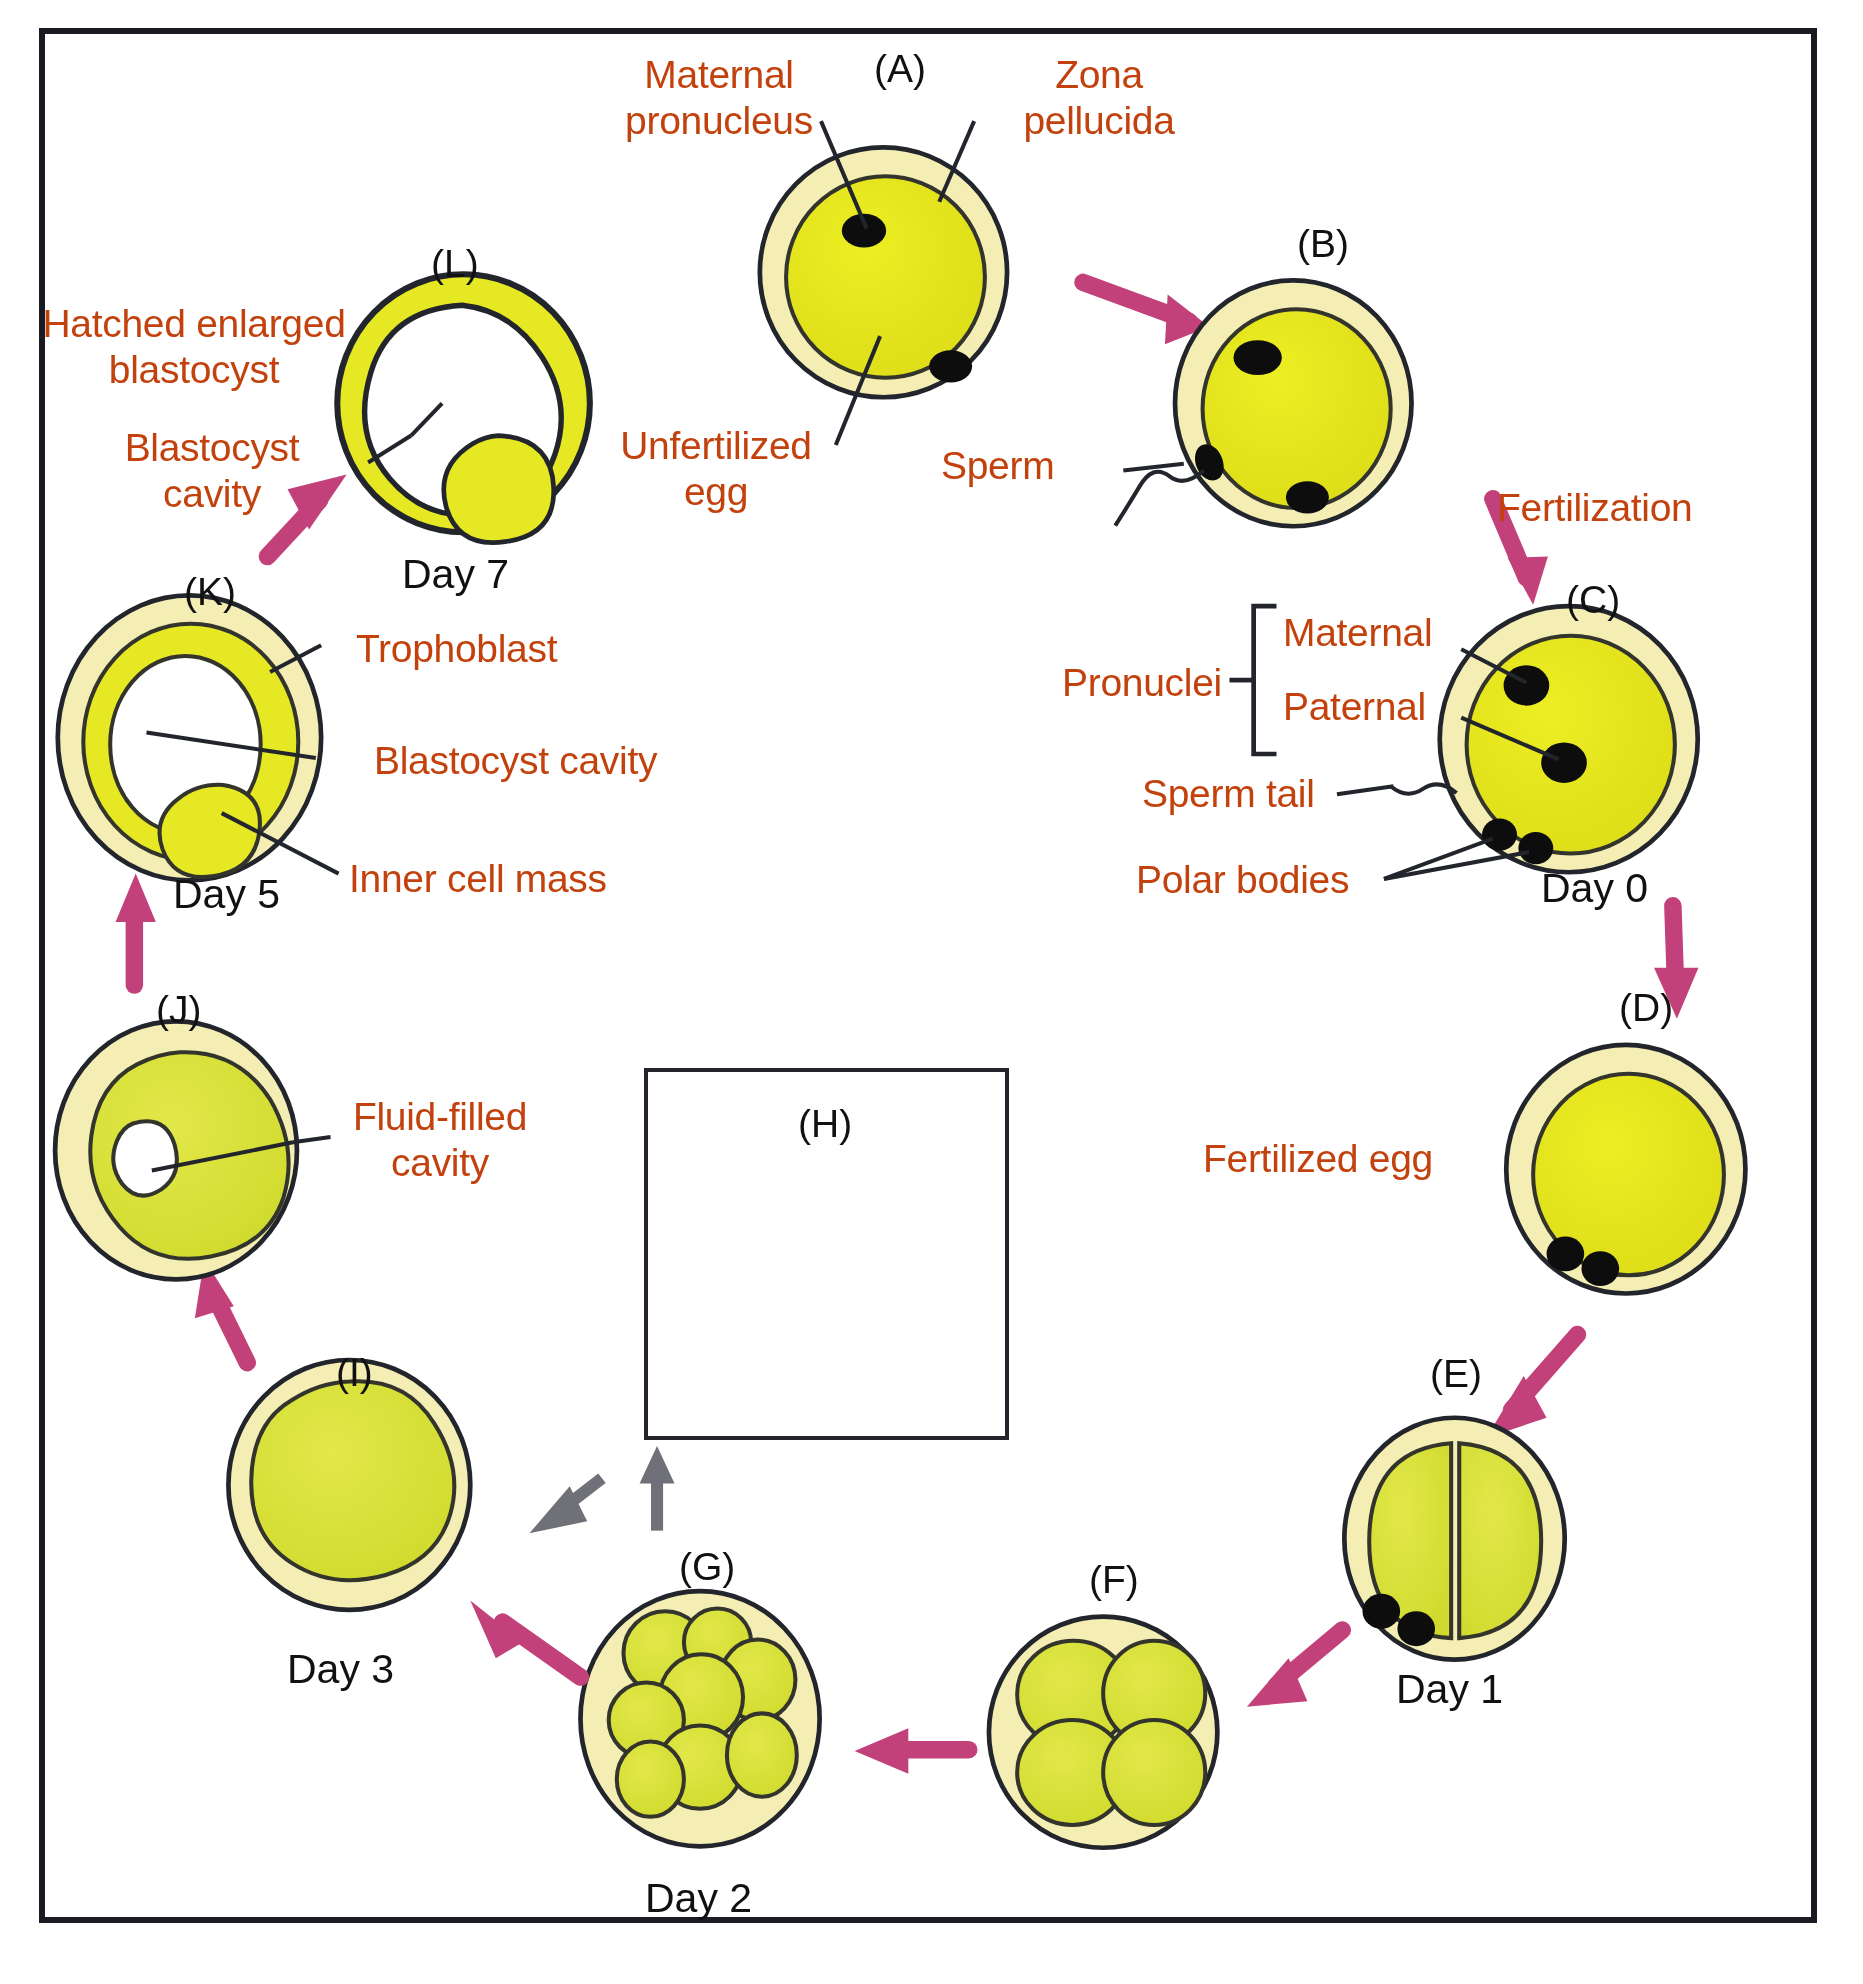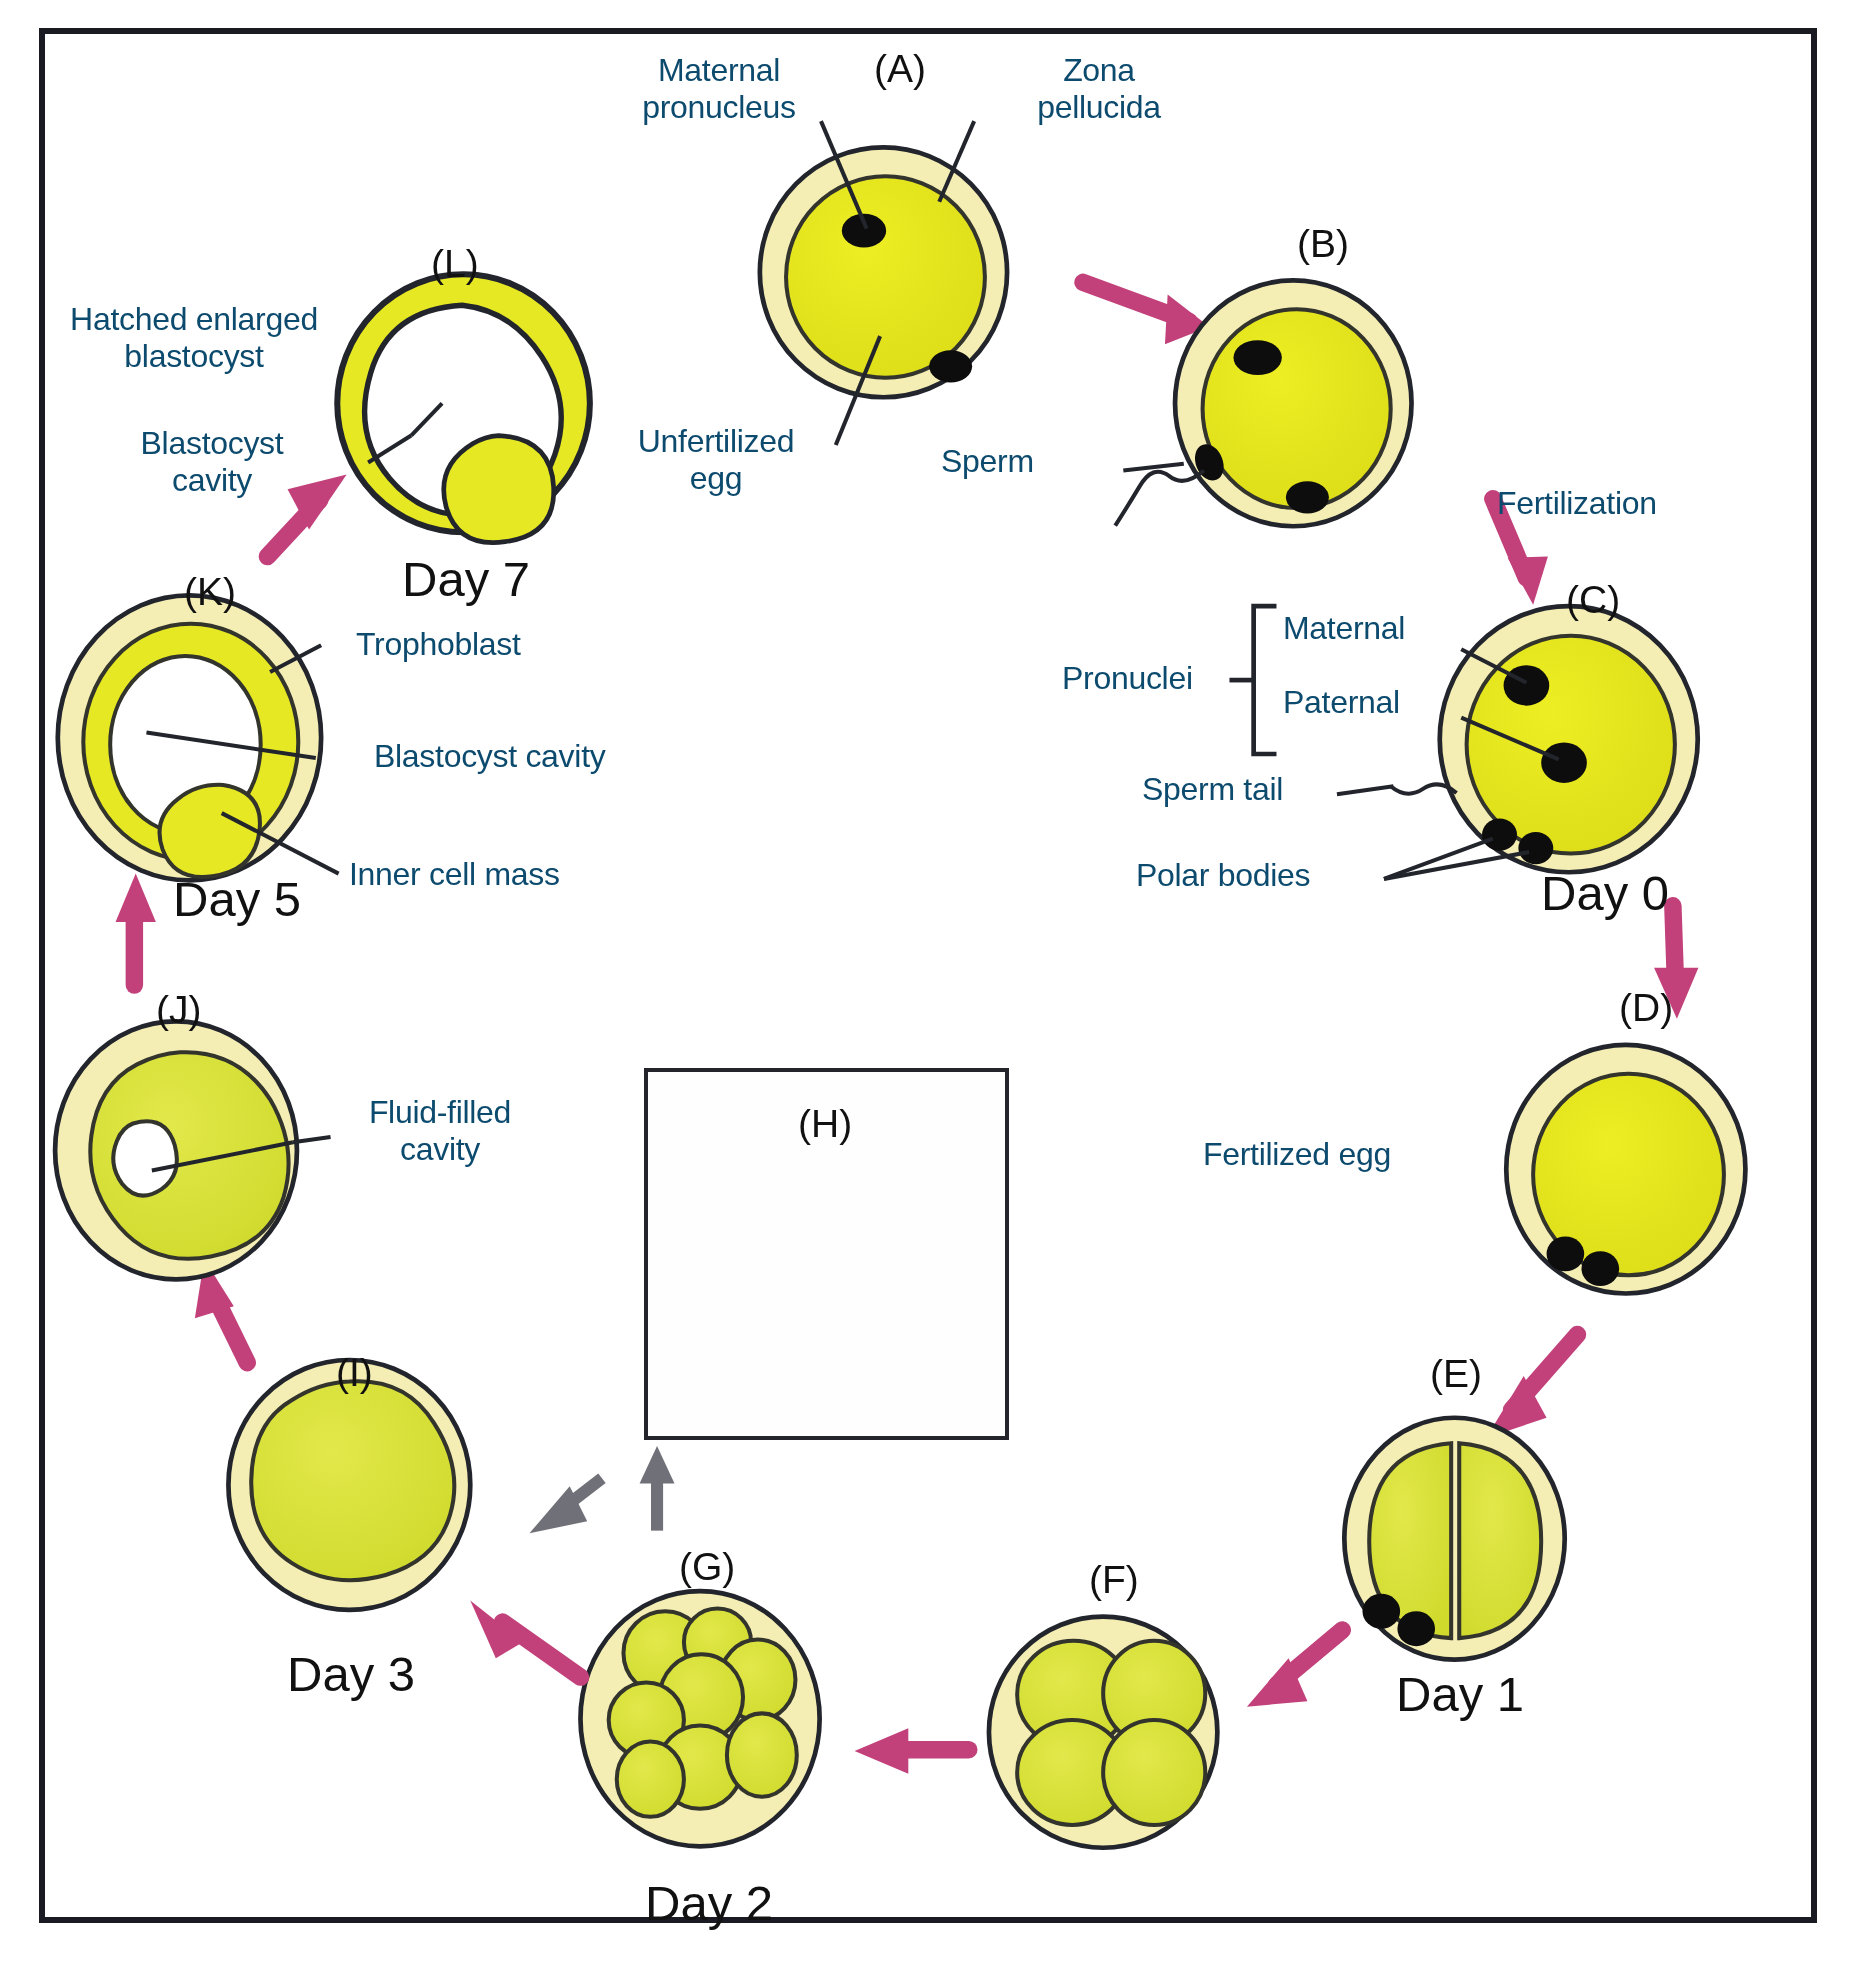--- a/index.html
+++ b/index.html
@@ -14,37 +14,37 @@
     position:absolute;
     left:39px;top:28px;
     width:1778px;height:1895px;
     border:6px solid #1a1a22;
     background:#ffffff;
     box-sizing:border-box;
   }
   #stage-canvas{position:absolute;left:0;top:0;width:1863px;height:1985px;}
   .lbl{
     position:absolute;
-    font-size:32px;
+    font-size:39px;
     line-height:1.17;
-    color:#0c4a6e;
+    color:#c2410c;
     white-space:pre;
     letter-spacing:-0.3px;
   }
   .lbl.ctr{text-align:center;}
   .lbl.rt{}
   .panel-id{
     position:absolute;
     font-size:39px;
     color:#111111;
     white-space:pre;
   }
   .daylbl{
     position:absolute;
-    font-size:49px;
+    font-size:41px;
     color:#111111;
     white-space:pre;
   }
   #morula-box{
     position:absolute;
     left:644px;top:1068px;
     width:365px;height:372px;
     border:4.7px solid #24242c;
     background:#fefefe;
     box-sizing:border-box;

